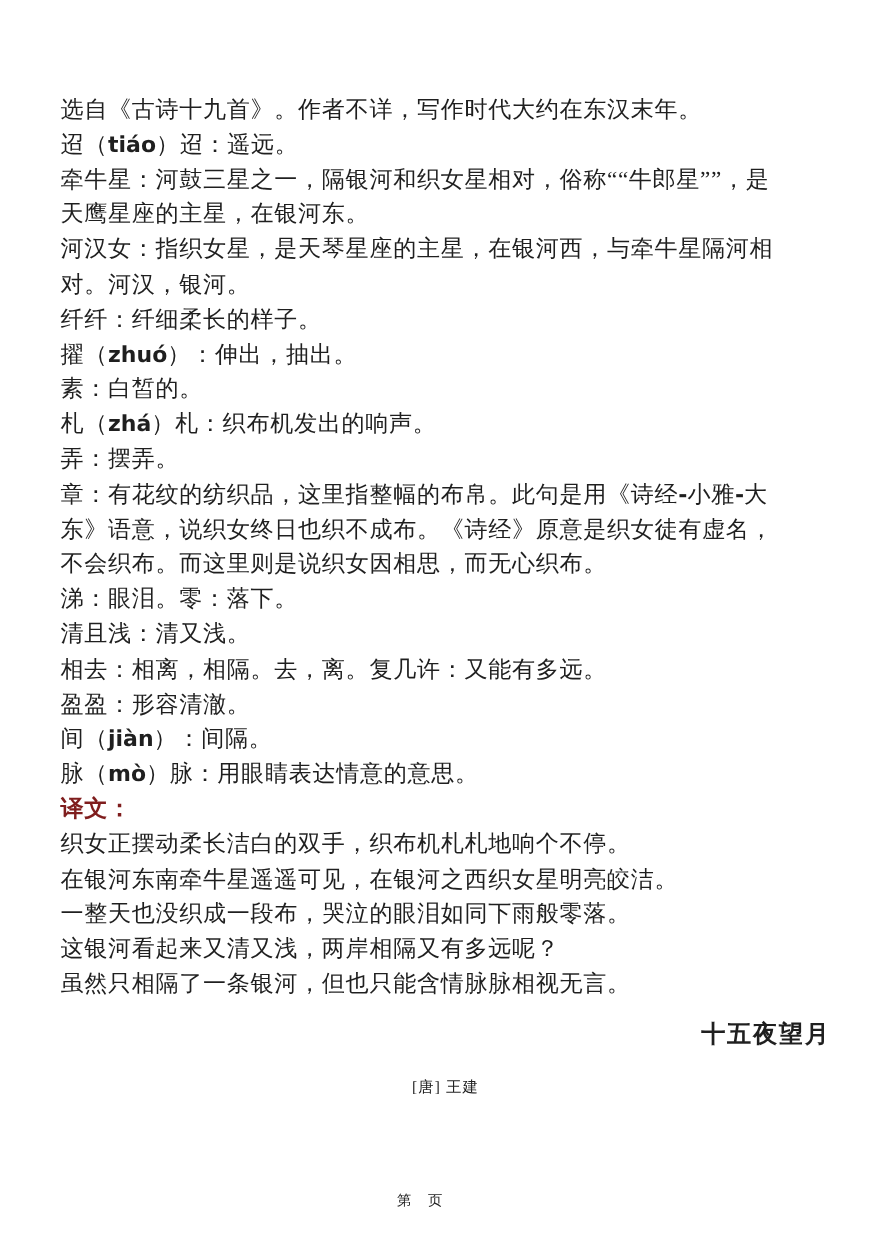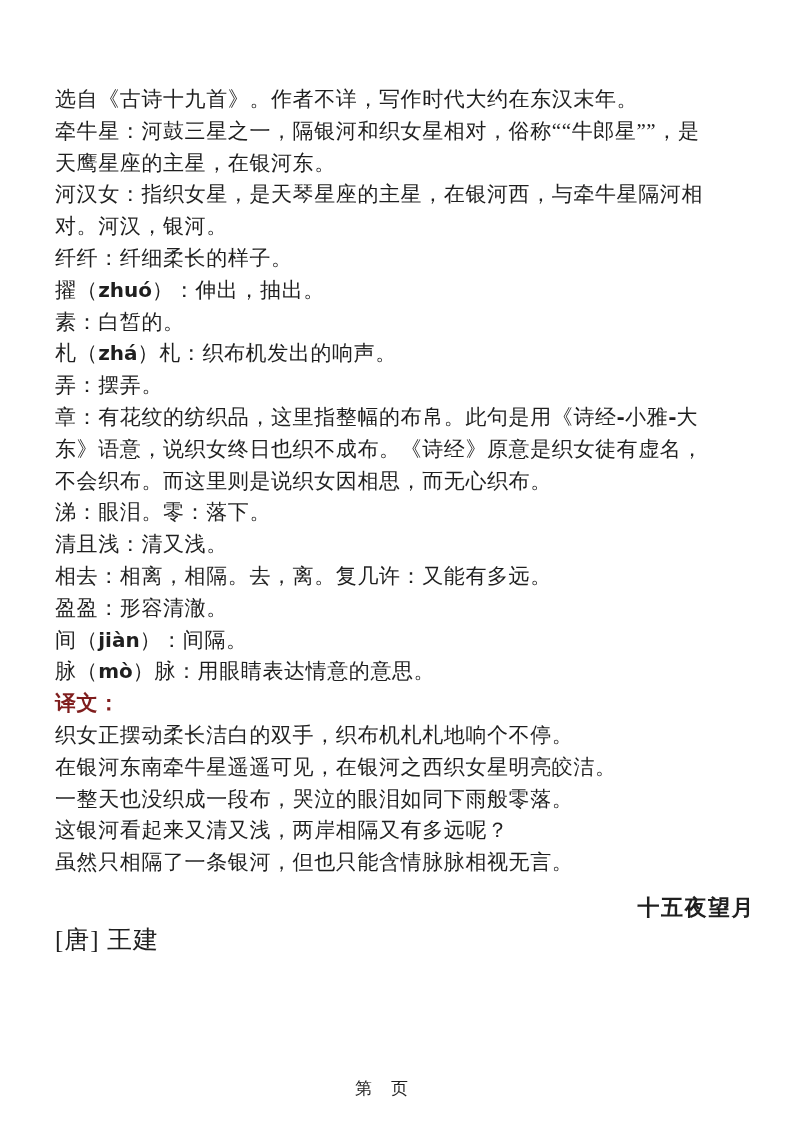--- a/index.html
+++ b/index.html
@@ -34,40 +34,42 @@
   }
   .poem-title{
     margin:13px 0 0;
     text-align:right;
     font-size:22px;
     font-weight:700;
     line-height:32px;
     letter-spacing:1.5px;
   }
   .poem-author{
-    margin:0;
-    font-size:25px;
+    margin:18px;
+    text-align:center;
+    font-size:14px;
     line-height:32px;
     letter-spacing:1px;
   }
   .page-footer{
     position:absolute;
     left:0;right:16px;bottom:22px;
     text-align:center;
-    font-size:17px;
+    font-size:13px;
     letter-spacing:1px;
   }
 </style>
 </head>
 <body>
 
 <div class="page">
   <div class="content">
     <section class="annotations">
         <p class="line"><span>选自《古诗十九首》。作者不详，写作时代大约在东汉末年。</span></p>
+        <p class="line"><span>迢（</span><span class="pinyin">tiáo</span><span>）迢：遥远。</span></p>
         <p class="line"><span>牵牛星：河鼓三星之一，隔银河和织女星相对，俗称““牛郎星””，是</span></p>
         <p class="line"><span>天鹰星座的主星，在银河东。</span></p>
         <p class="line"><span>河汉女：指织女星，是天琴星座的主星，在银河西，与牵牛星隔河相</span></p>
         <p class="line"><span>对。河汉，银河。</span></p>
         <p class="line"><span>纤纤：纤细柔长的样子。</span></p>
         <p class="line"><span>擢（</span><span class="pinyin">zhuó</span><span>）：伸出，抽出。</span></p>
         <p class="line"><span>素：白皙的。</span></p>
         <p class="line"><span>札（</span><span class="pinyin">zhá</span><span>）札：织布机发出的响声。</span></p>
         <p class="line"><span>弄：摆弄。</span></p>
         <p class="line"><span>章：有花纹的纺织品，这里指整幅的布帛。此句是用《诗经</span><span class="pinyin">-</span><span>小雅</span><span class="pinyin">-</span><span>大</span></p>

